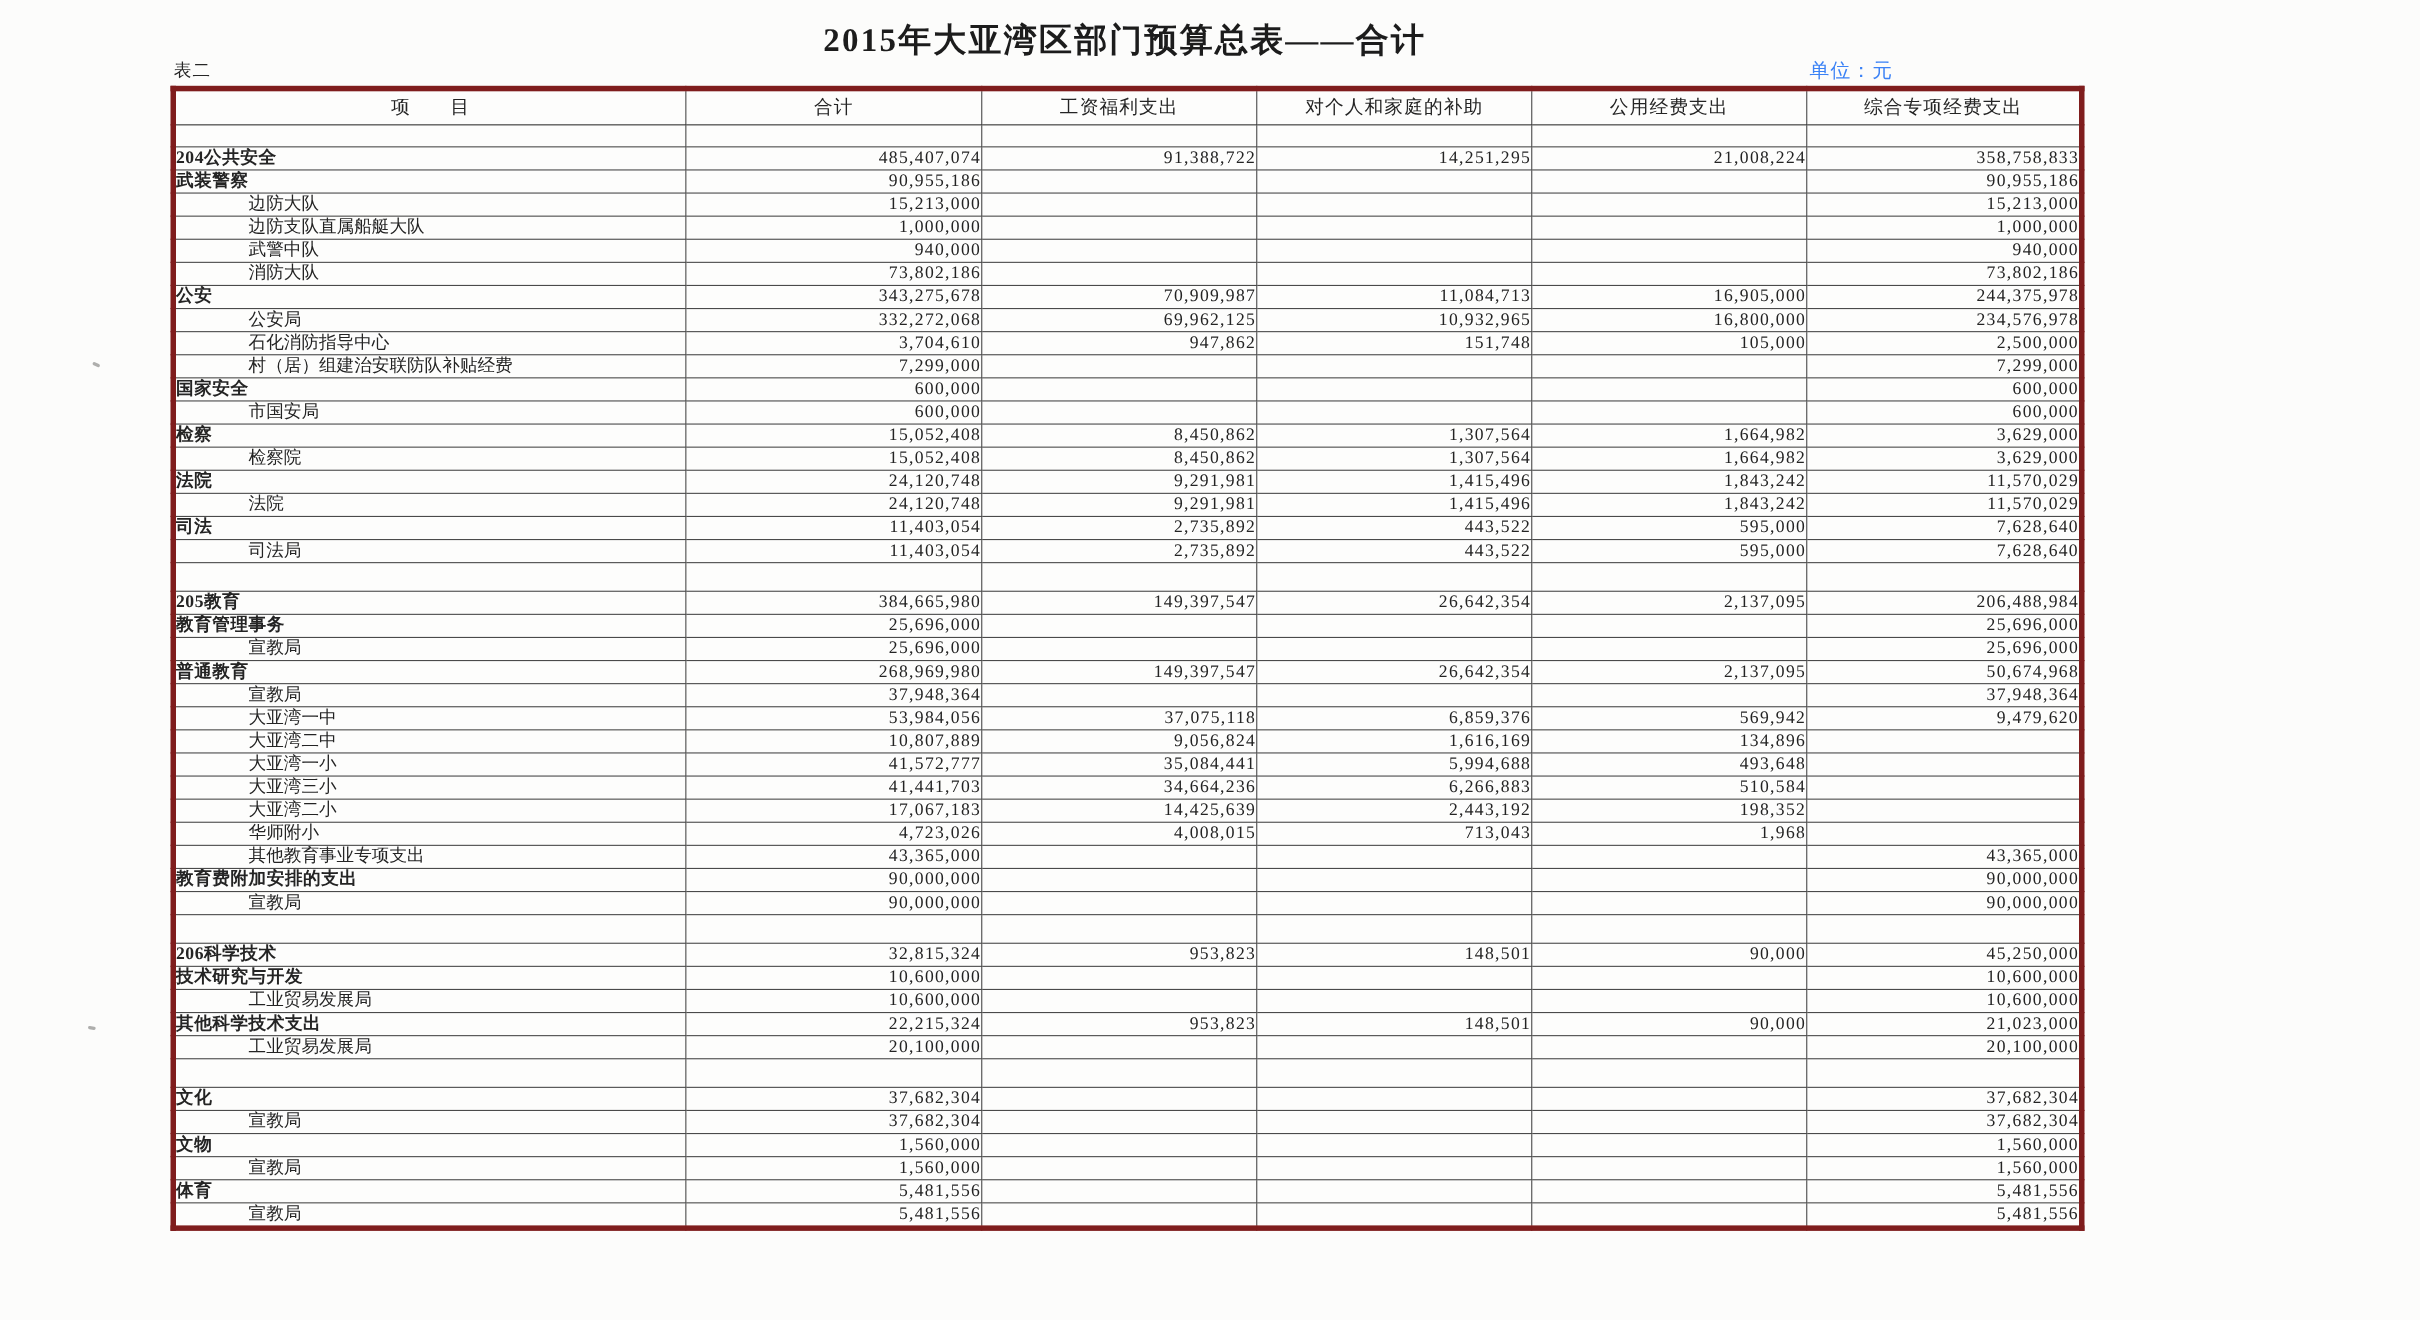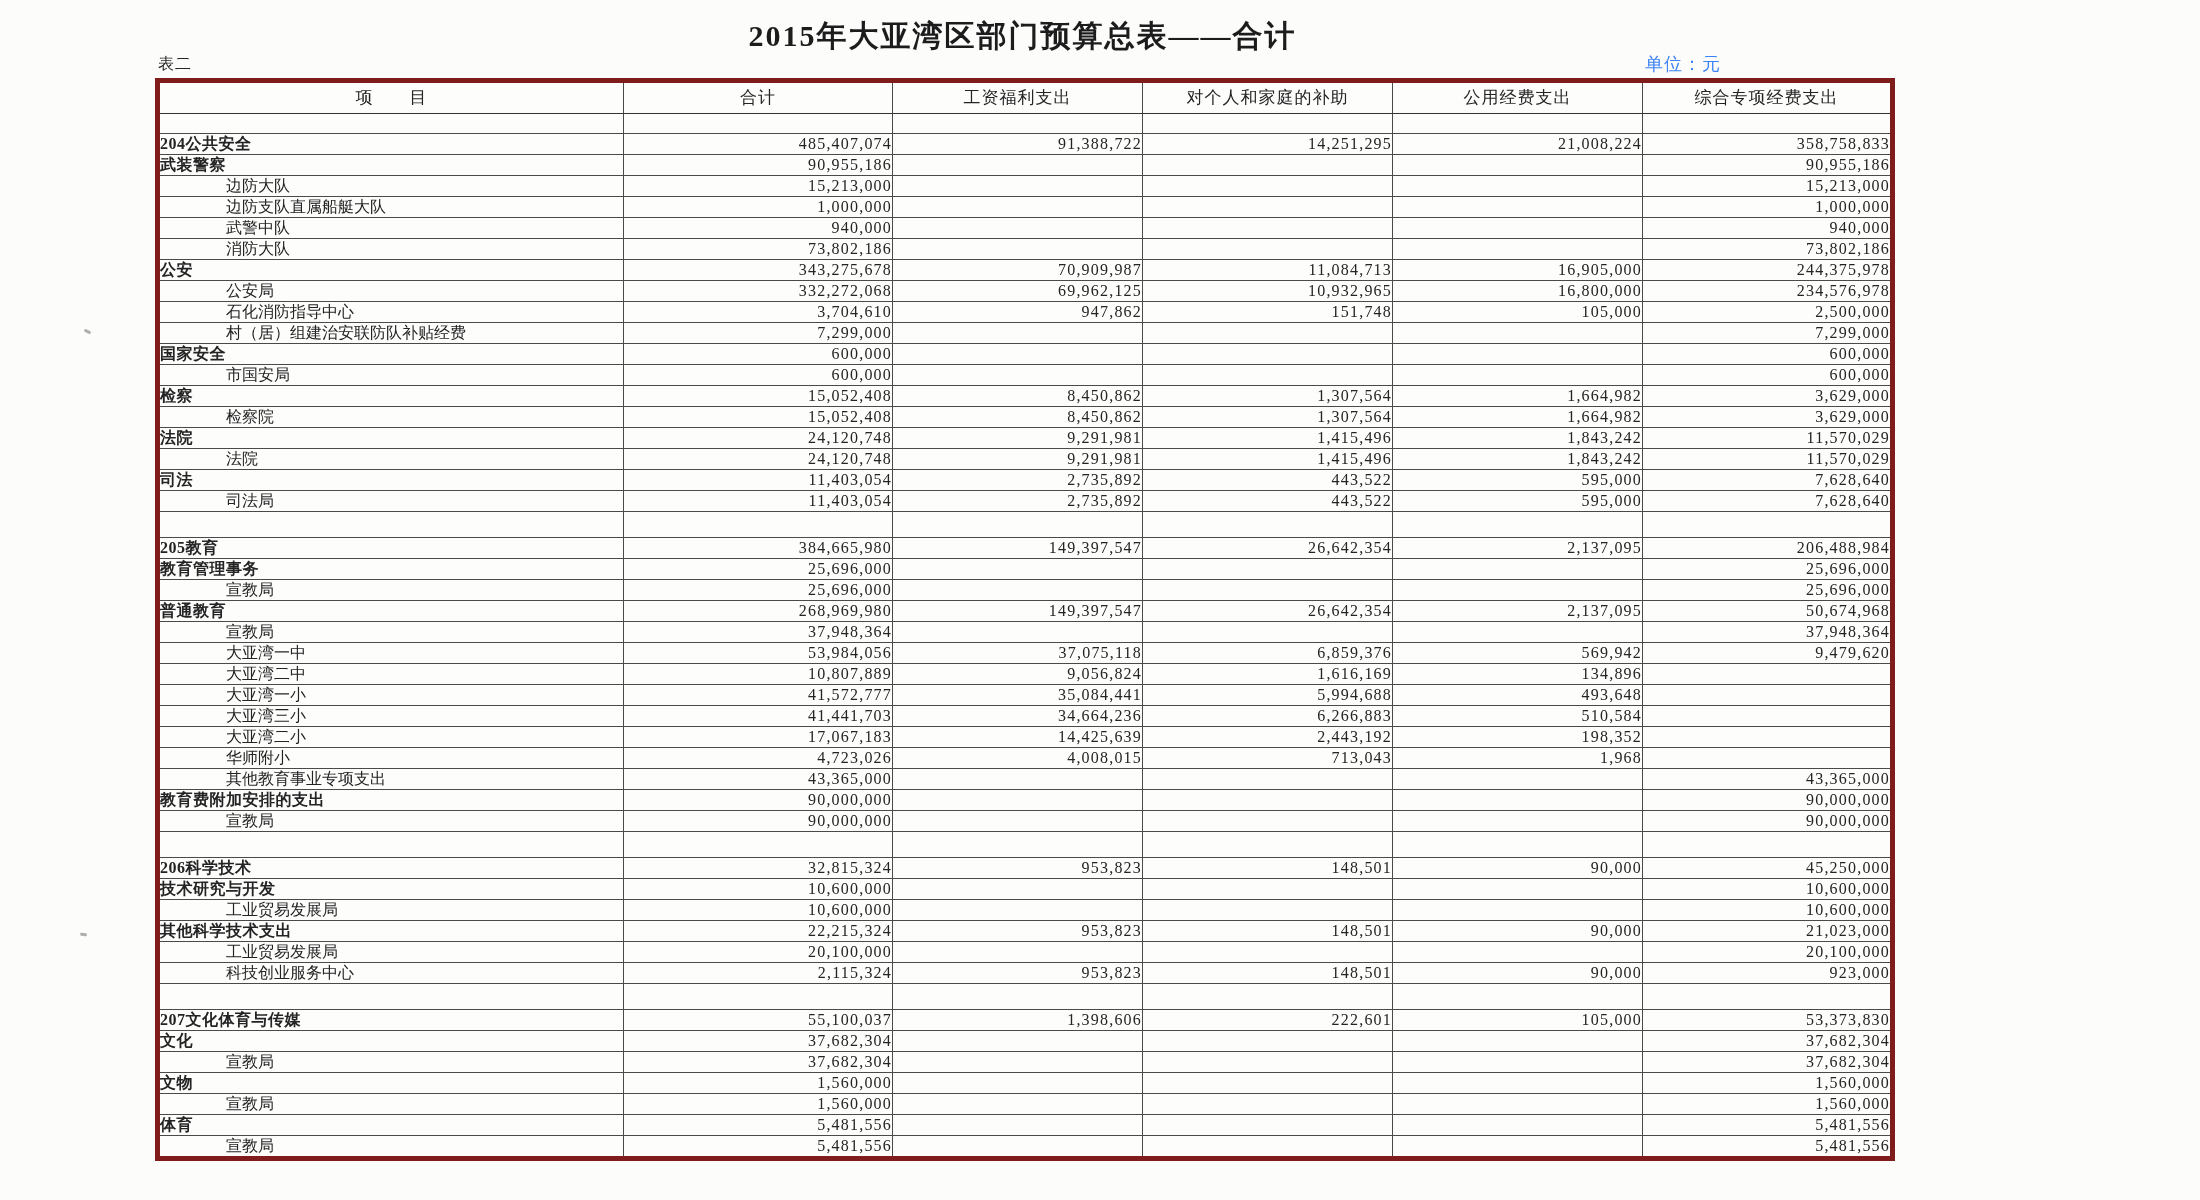--- a/index.html
+++ b/index.html
@@ -400,43 +400,27 @@
           <td class="num">21,023,000</td>
         </tr>
         <tr class="row">
           <td class="item lvl1">工业贸易发展局</td>
           <td class="num">20,100,000</td>
           <td class="num"></td>
           <td class="num"></td>
           <td class="num"></td>
           <td class="num">20,100,000</td>
         </tr>
-        <tr class="row">
-          <td class="item lvl1">科技创业服务中心</td>
-          <td class="num">2,115,324</td>
-          <td class="num">953,823</td>
-          <td class="num">148,501</td>
-          <td class="num">90,000</td>
-          <td class="num">923,000</td>
-        </tr>
         <tr class="spacer">
           <td></td>
           <td></td>
           <td></td>
           <td></td>
           <td></td>
           <td></td>
-        </tr>
-        <tr class="row">
-          <td class="item cat">207文化体育与传媒</td>
-          <td class="num">55,100,037</td>
-          <td class="num">1,398,606</td>
-          <td class="num">222,601</td>
-          <td class="num">105,000</td>
-          <td class="num">53,373,830</td>
         </tr>
         <tr class="row">
           <td class="item cat">文化</td>
           <td class="num">37,682,304</td>
           <td class="num"></td>
           <td class="num"></td>
           <td class="num"></td>
           <td class="num">37,682,304</td>
         </tr>
         <tr class="row">

